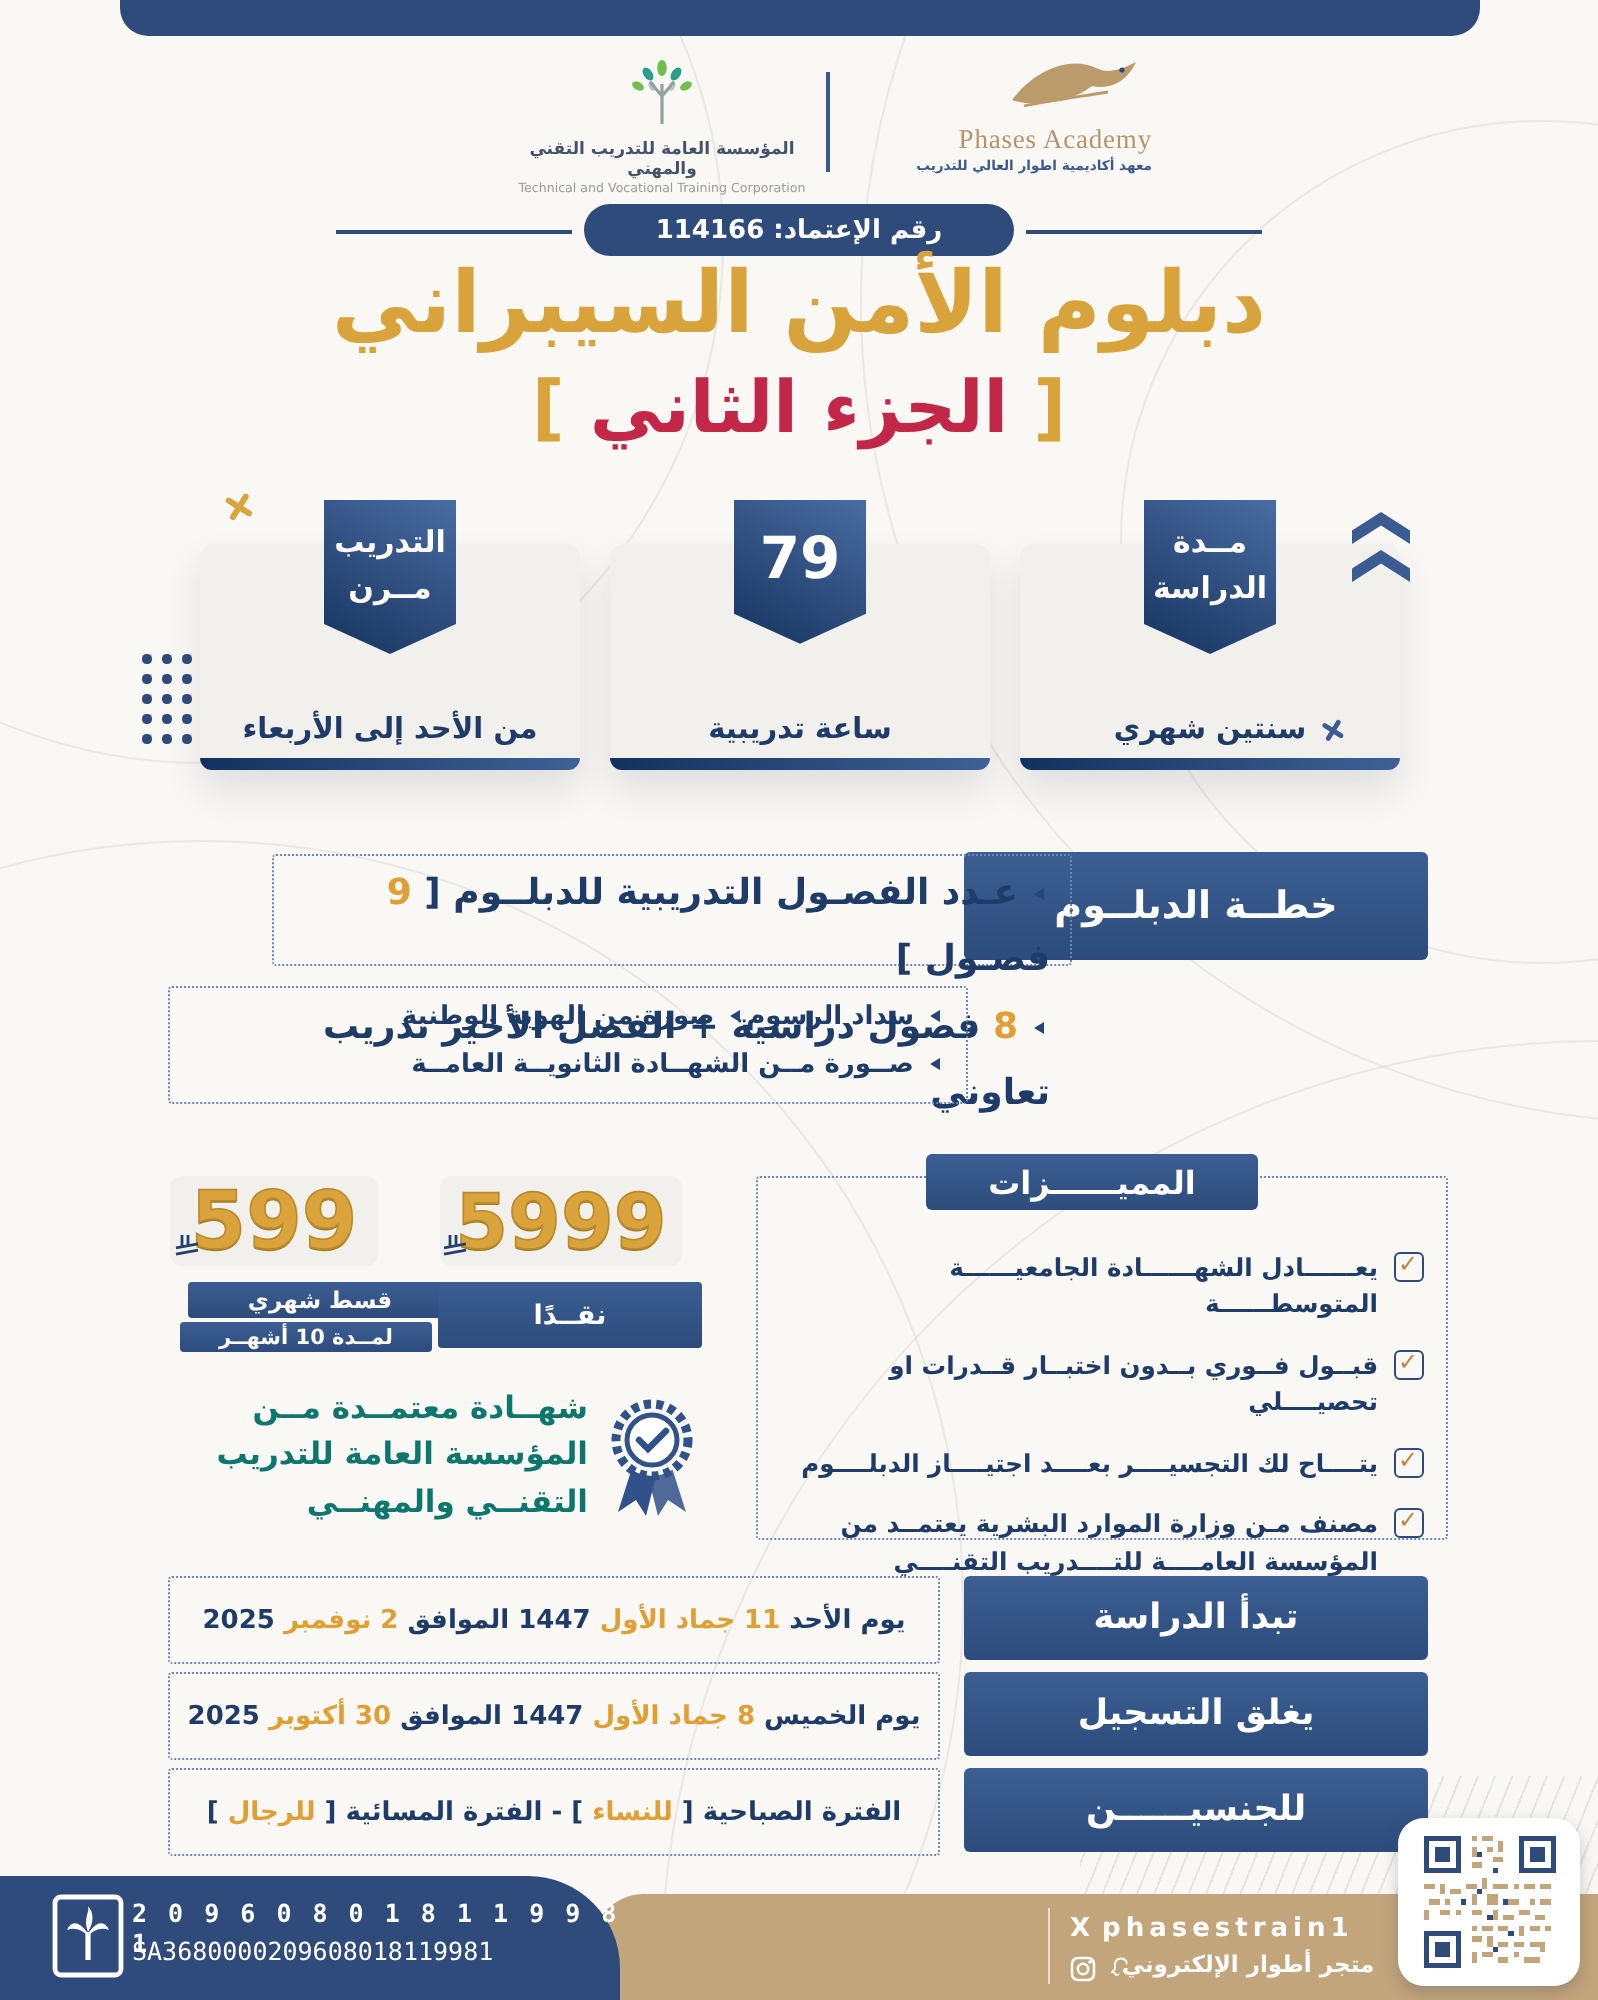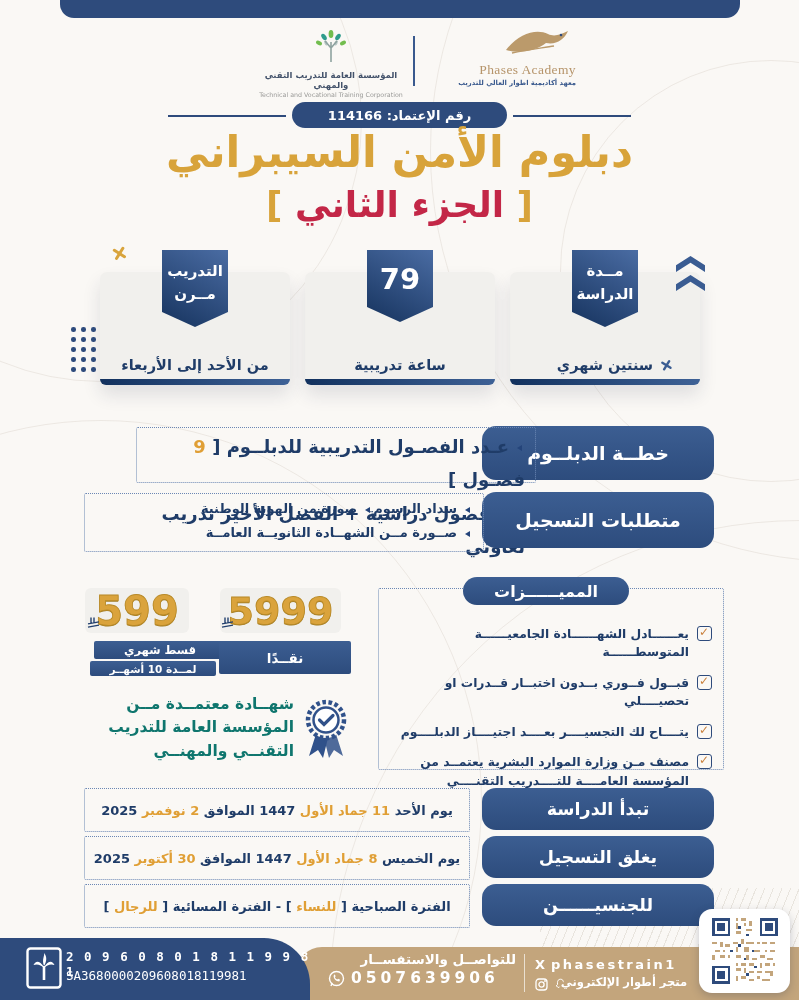--- a/index.html
+++ b/index.html
@@ -44,21 +44,21 @@
   
   .chev{width:29px;height:16px;background:#3a5c92;
     clip-path:polygon(0% 100%,0% 58%,50% 0%,100% 58%,100% 100%,50% 42%);}
   .spark{width:15px;height:15px;}
   .spark span{position:absolute;left:0;top:6.5px;width:15px;height:2.6px;border-radius:2px;}
   .spark span:nth-child(1){transform:rotate(32deg);}
   .spark span:nth-child(2){transform:rotate(-58deg);}
   .dots{display:grid;grid-template-columns:repeat(3,4.5px);grid-auto-rows:4.5px;gap:5.5px;}
   .dots i{background:#2e4b7c;border-radius:50%;}
   
-  .hdrbox{background:linear-gradient(180deg,#3c5e92,#2d4c7d);border-radius:14px;color:#fff;
+  .hdrbox{background:linear-gradient(180deg,#3c5e92,#2d4c7d);border-radius:3px;color:#fff;
     display:flex;align-items:center;justify-content:center;direction:rtl;font-weight:bold;}
   .dotbox{border:1.5px dotted #6b87b4;border-radius:2px;direction:rtl;color:#1f3c68;font-weight:bold;}
   .tri{display:inline-block;width:0;height:0;border:3.5px solid transparent;border-right:5.5px solid #24447a;
     margin:0 3px 0 5px;vertical-align:middle;}
   .gold{color:#e09f35;}
   
   .feat-item{display:flex;direction:rtl;gap:8px;align-items:flex-start;margin-bottom:12px;
     font-size:12.3px;font-weight:bold;color:#1f3c68;line-height:1.5;}
   .chk{flex:0 0 13px;width:13px;height:13px;border:1.6px solid #2e4b7c;border-radius:3px;position:relative;margin-top:1px;}
   .chk::after{content:"✓";position:absolute;left:1px;top:-4px;font-size:12px;color:#c9803d;}
@@ -190,21 +190,20 @@
       <i></i>
       <i></i>
   </div>
 
   <div class="abs hdrbox" style="left:482px;top:426px;width:232px;height:54px;font-size:19px;">خطــة الدبلــوم</div>
   <div class="abs dotbox" style="left:92px;top:427px;width:384px;height:52px;font-size:18px;line-height:1.85;padding:2px 10px 0 4px;margin-left:44px;">
     <div><span class="tri"></span><span>عـدد الفصـول التدريبية للدبلــوم [ </span><span class="gold">9</span><span> فصـول ]</span></div>
     <div><span class="tri"></span><span class="gold">8</span><span> فصول دراسية + الفصل الأخير تدريب تعاوني</span></div>
   </div>
 
-  <div class="abs hdrbox" style="left:482px;top:492px;width:232px;height:56px;font-size:19px;">متطلبات التسجيل</div>
   <div class="abs dotbox" style="left:84px;top:493px;width:384px;height:54px;font-size:13px;line-height:1.85;padding:3px 10px 0 4px;">
     <div><span class="tri"></span><span>سداد الرسوم</span><span class="tri"></span><span>صورة من الهوية الوطنية</span></div>
     <div><span class="tri"></span><span>صــورة مــن الشهــادة الثانويــة العامــة</span></div>
   </div>
 
   <div class="abs dotbox" style="left:378px;top:588px;width:344px;height:180px;"></div>
   <div class="abs hdrbox" style="left:463px;top:577px;width:166px;height:28px;font-size:16px;">المميــــــزات</div>
   <div class="abs" style="left:390px;top:625px;width:322px;">
     <div class="feat-item">
         <span class="chk"></span>
@@ -271,31 +270,20 @@
       <rect x="1.5" y="1.5" width="33" height="39" rx="3" fill="none" stroke="#fff" stroke-width="2.4"></rect>
       <path d="M18 33 C18 26 18 23 18 19" stroke="#fff" stroke-width="2.6" fill="none"></path>
       <path d="M18 20 C13.5 13 9.5 13.5 7.5 18 C11.5 16.5 15 18 18 21" fill="#fff"></path>
       <path d="M18 20 C22.5 13 26.5 13.5 28.5 18 C24.5 16.5 21 18 18 21" fill="#fff"></path>
       <path d="M18 19 C15.5 12 19 9 18 6 C21 9.5 21 14 18 19" fill="#fff"></path>
     </svg>
     <div class="f-num1">2 0 9 6 0 8 0 1 8 1 1 9 9 8 1</div>
     <div class="f-num2">SA3680000209608018119981</div>
   </div>
 
-  <div class="abs contact">
-    <div class="lbl">للتواصــل والاستفســار</div>
-    <div class="ph">
-      <svg width="17" height="17" viewBox="0 0 17 17">
-        <circle cx="8.5" cy="8.5" r="7" stroke="#fff" stroke-width="1.4" fill="none"></circle>
-        <path d="M3 16 L4.2 12.8" stroke="#fff" stroke-width="1.4" fill="none"></path>
-        <path d="M5.6 5.8 c0 3.2 2.4 5.6 5.6 5.6 l.9-1.7 -2-.9 -.8.8 c-1.1-.55-1.9-1.35-2.45-2.45 l.8-.8 -.9-2z" fill="#fff"></path>
-      </svg>
-      <span>0507639906</span>
-    </div>
-  </div>
   <div class="abs fdiv"></div>
 
   <div class="abs social">
     <div class="row">
       <span style="font-weight:bold;letter-spacing:0;">X</span>
       <span>phasestrain1</span>
     </div>
     <div class="row">
       <svg width="13" height="13" viewBox="0 0 13 13">
         <rect x="1" y="1" width="11" height="11" rx="3" fill="none" stroke="#fff" stroke-width="1.3"></rect>

